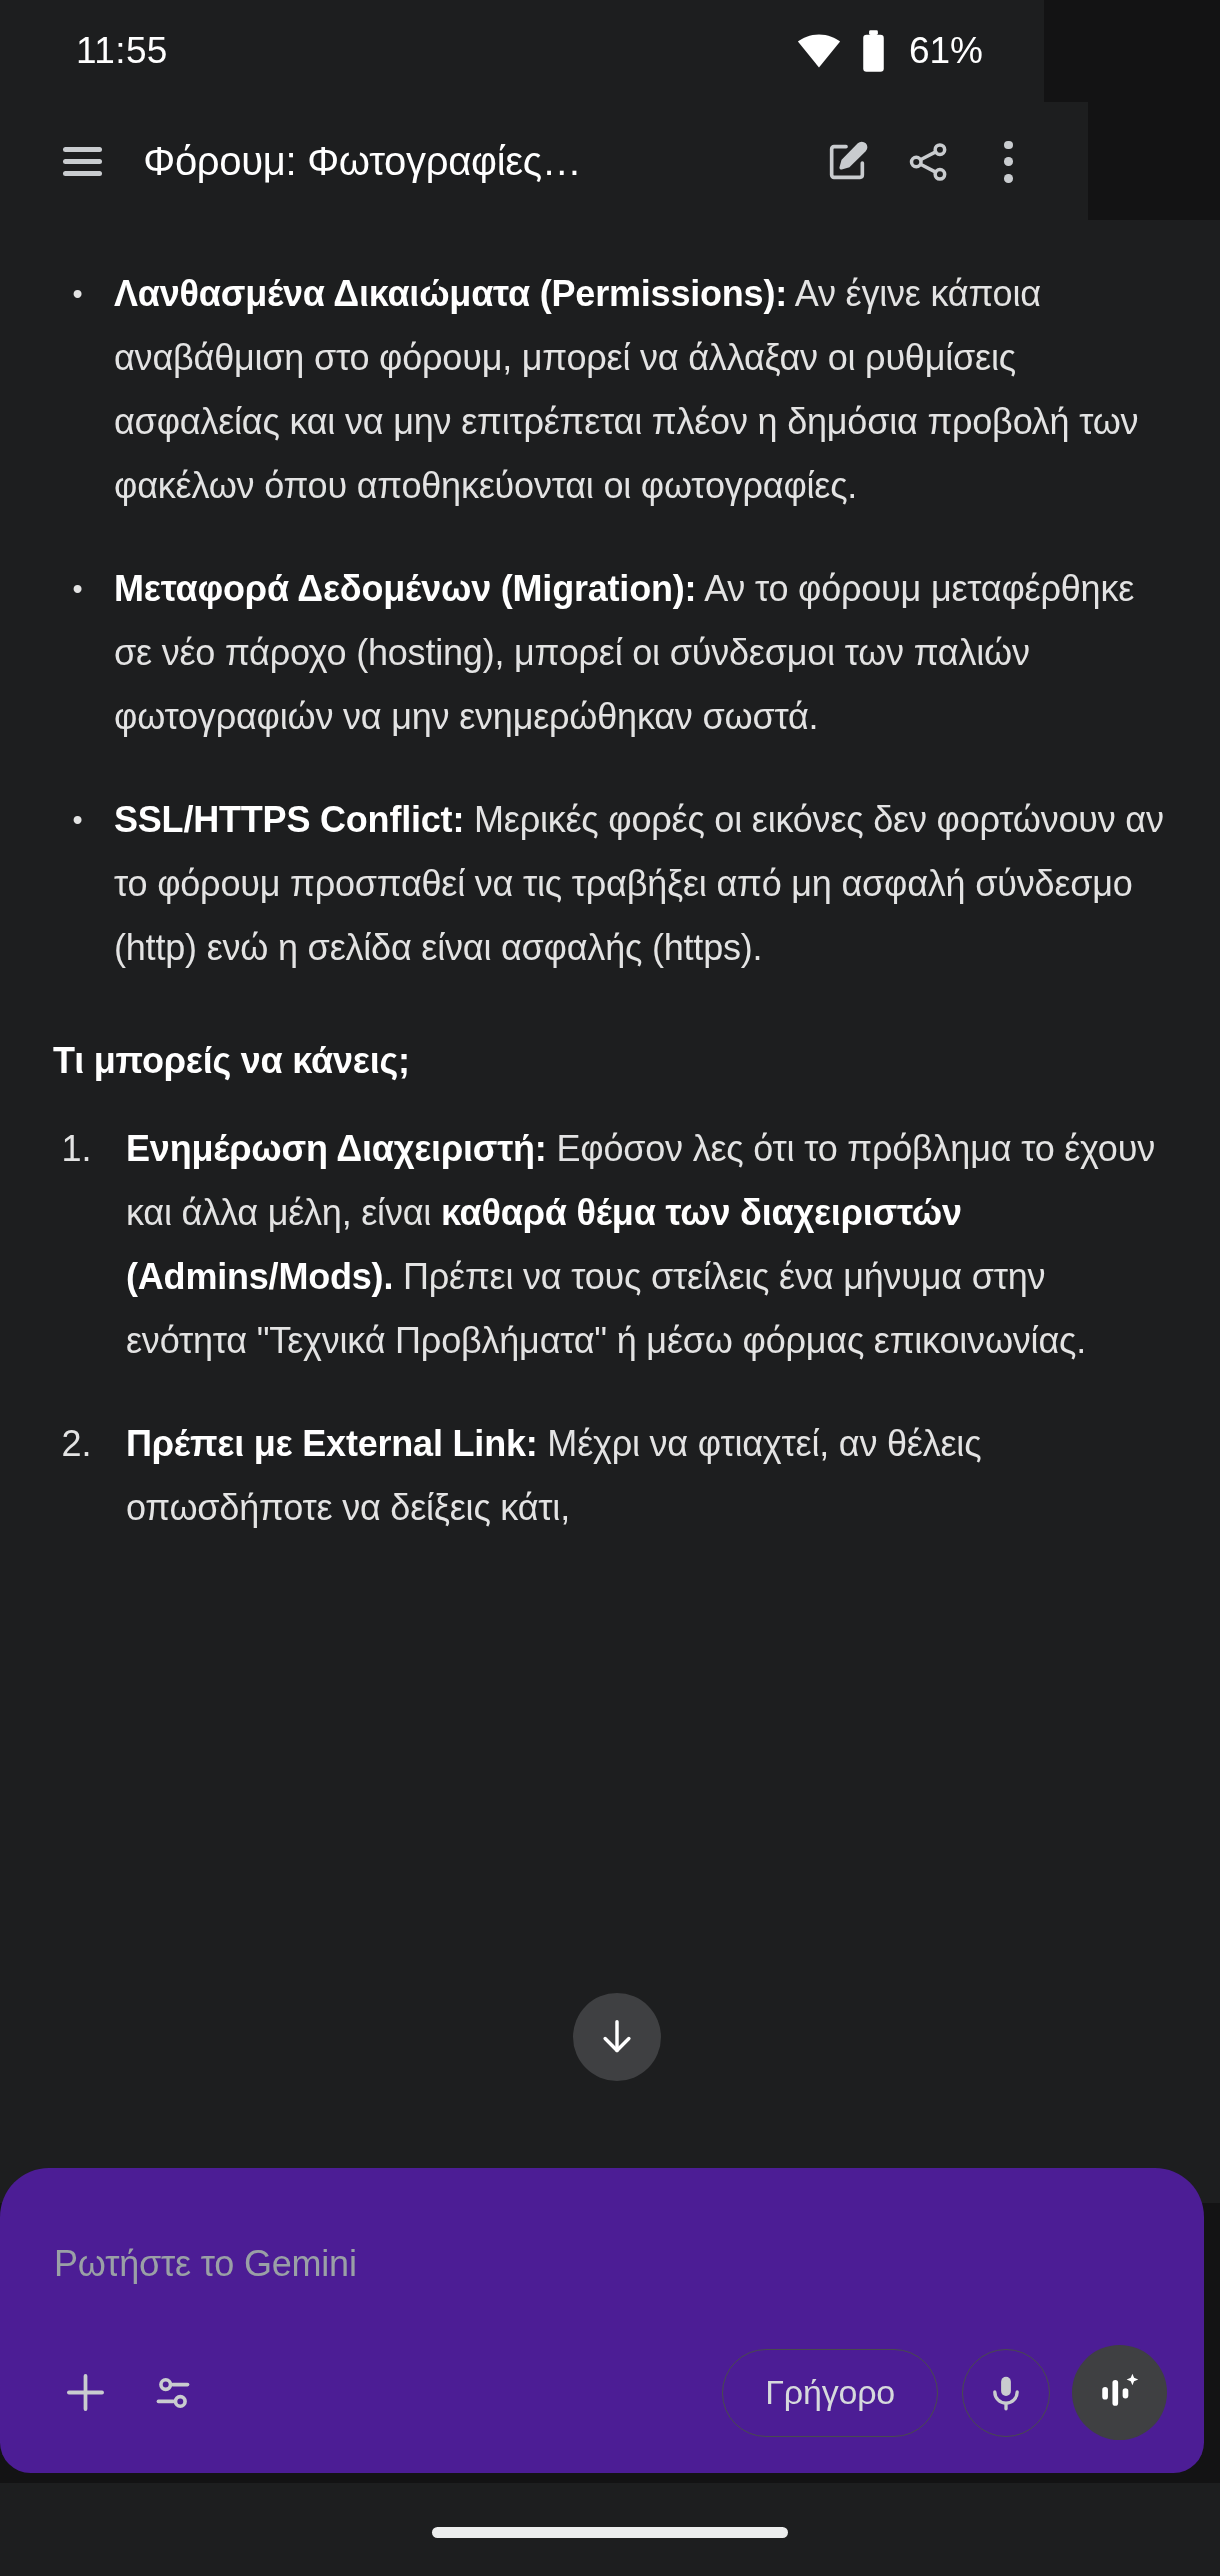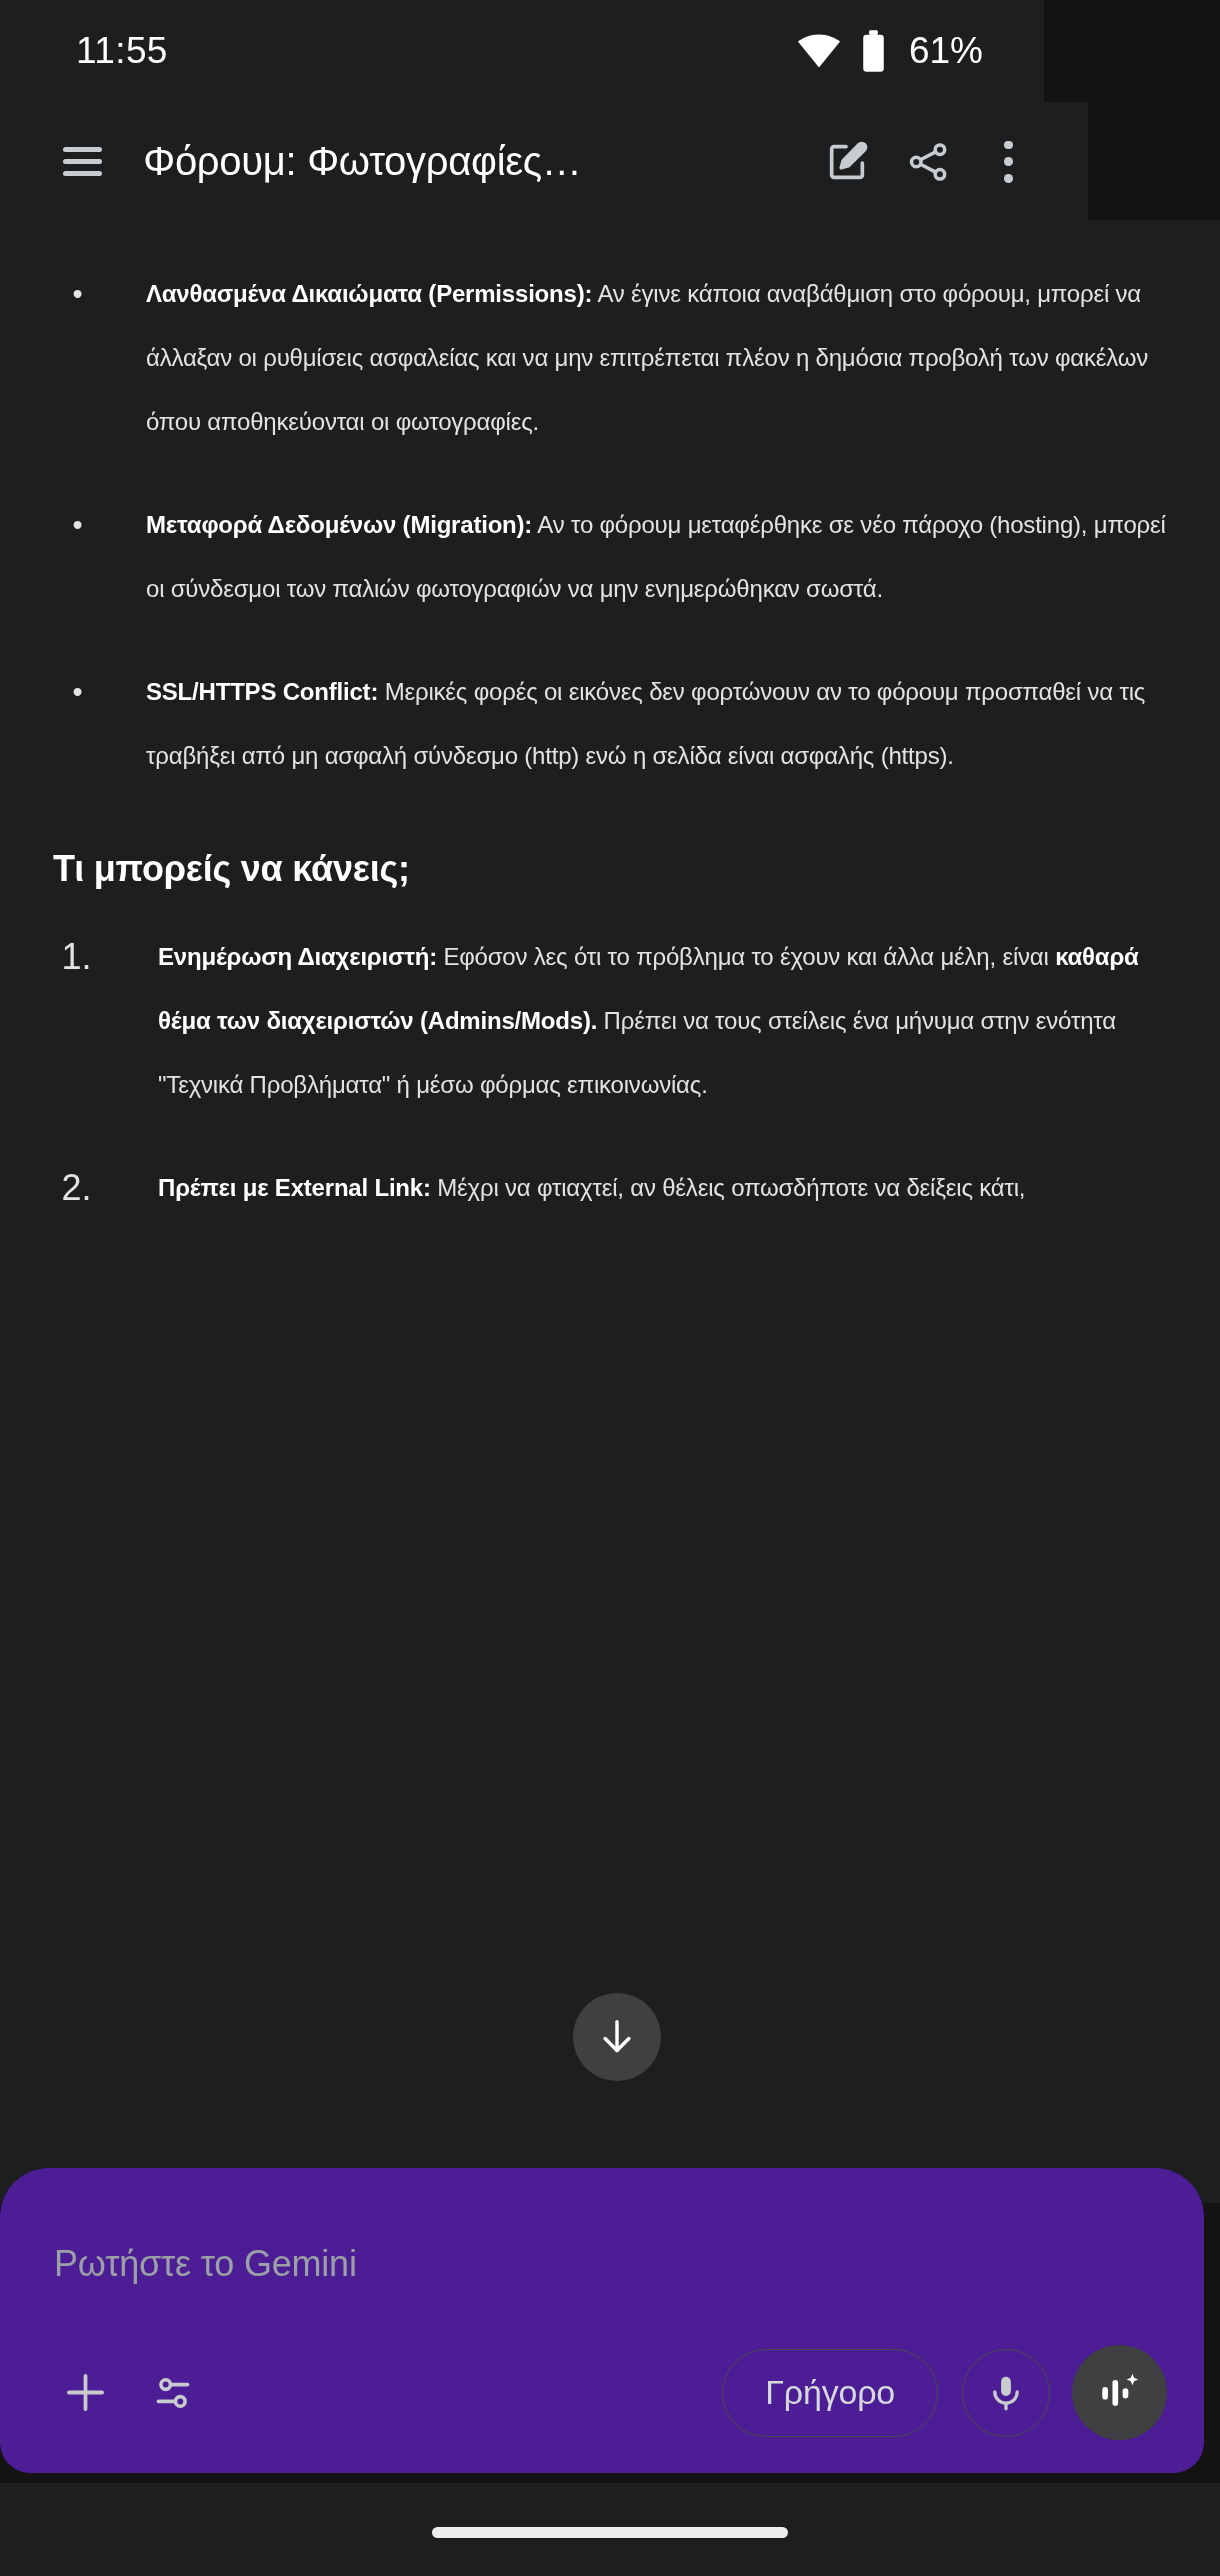--- a/index.html
+++ b/index.html
@@ -138,25 +138,24 @@
     line-height: 64px;
     color: #e3e3e3;
     text-align: center;
     padding-right: 12px;
   }
   .bullet-marker.dot {
     font-size: 29px;
   }
   .bullet-text {
     flex: 1 1 auto;
-    font-size: 24px;
+    font-size: 36px;
     line-height: 64px;
     color: #e3e3e3;
     letter-spacing: -0.2px;
-    margin-left: 32px;
   }
   .bullet-text b { font-weight: 700; color: #ffffff; }
 
   .section-heading {
     font-size: 36px;
     line-height: 64px;
     font-weight: 700;
     color: #ffffff;
     margin-top: 49px;
     margin-bottom: 24px;

